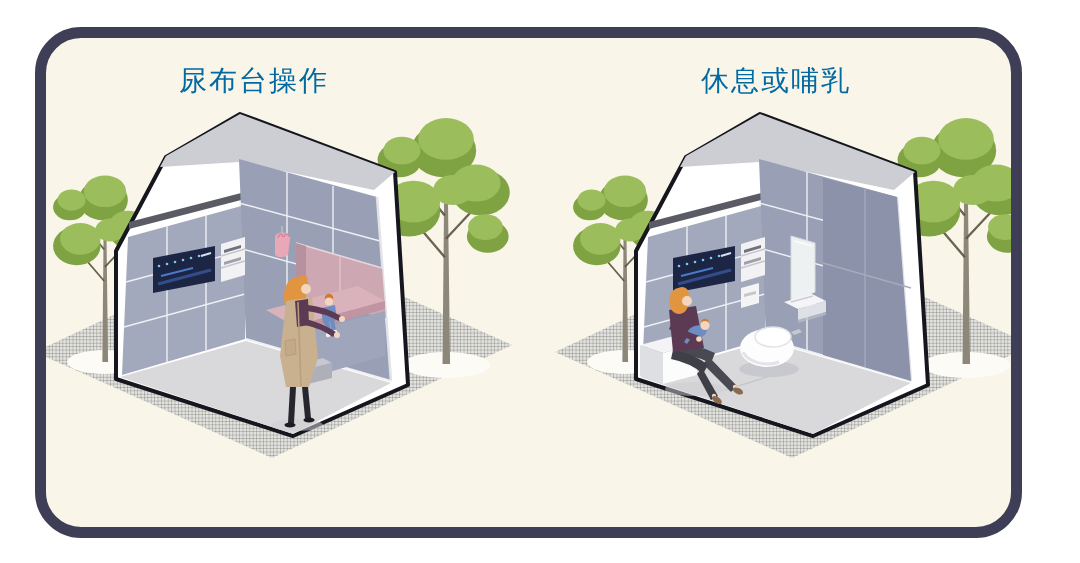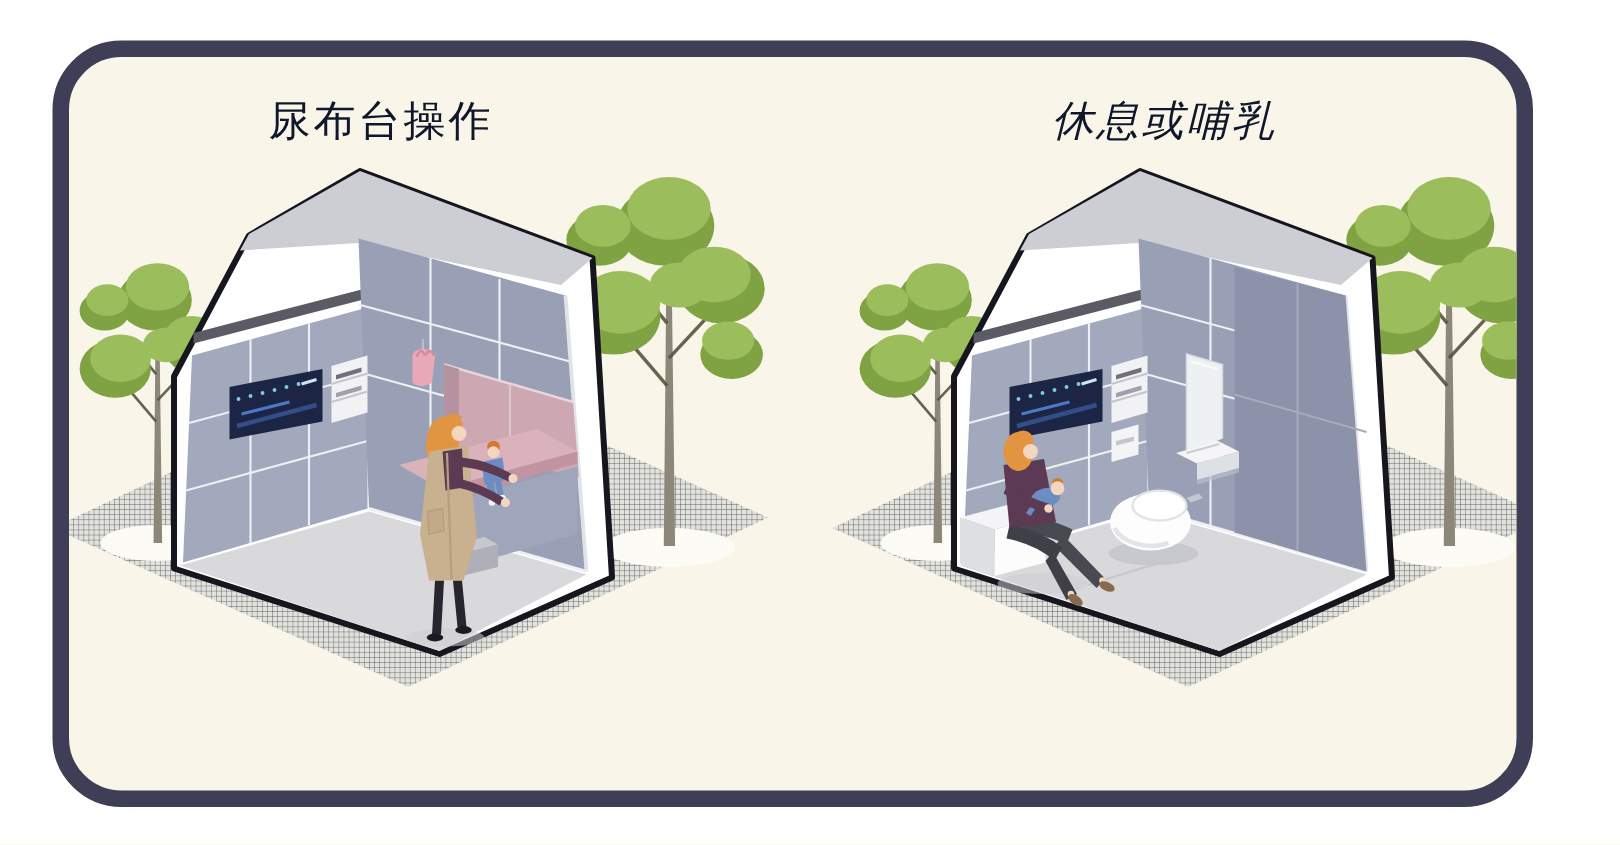--- a/index.html
+++ b/index.html
@@ -11,25 +11,25 @@
   .card{
     position:absolute;left:35px;top:27px;width:987px;height:511px;
     box-sizing:border-box;
     border:11px solid #3e3e56;
     border-radius:46px;
     background:#faf5e9;
     overflow:hidden;
   }
   .title{
     position:absolute;top:24px;width:400px;text-align:center;
-    font-size:28px;letter-spacing:2px;color:#0f172a;font-weight:500;
+    font-size:28px;letter-spacing:2px;color:#0369a1;font-weight:500;
     white-space:nowrap;
   }
   .title-left{left:8px;}
-  .title-right{left:530px;font-style:italic;}
+  .title-right{left:530px;}
   .scene{position:absolute;left:-21px;top:60px;width:1041px;height:380px;}
 </style>
 </head>
 <body>
 
 <div class="card">
 
   <div class="title title-left">尿布台操作</div>
   <div class="title title-right">休息或哺乳</div>
 

